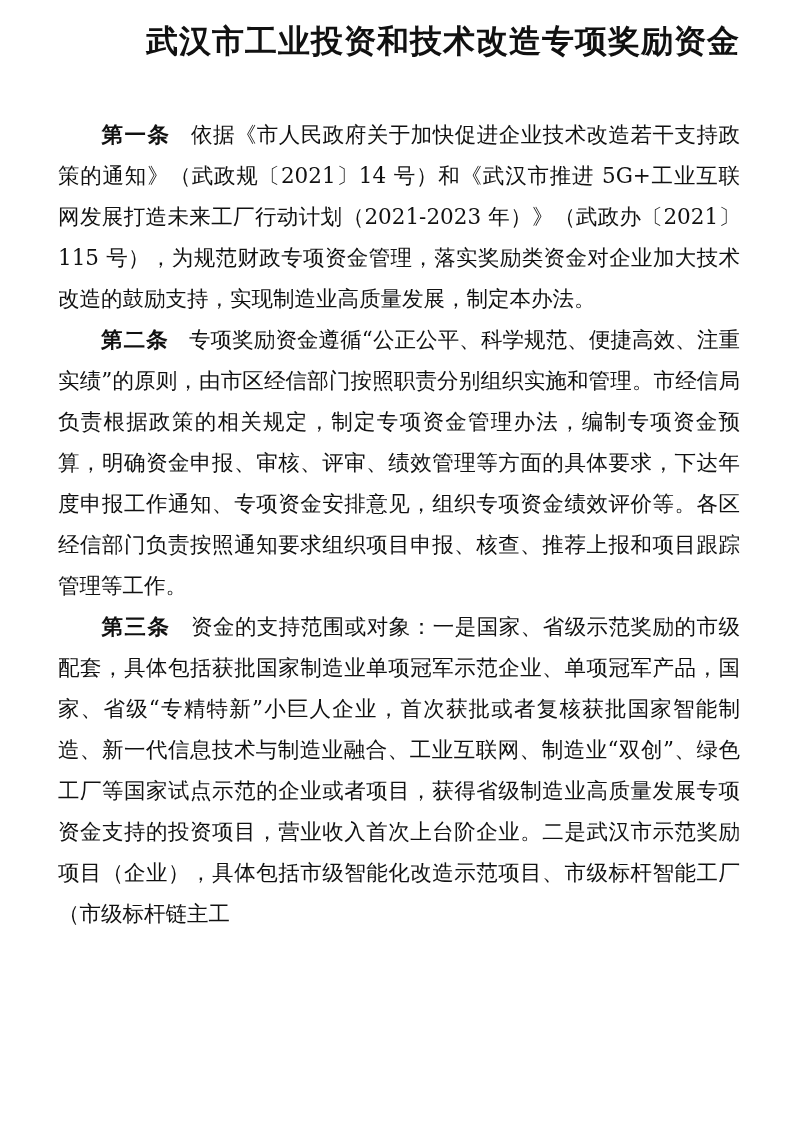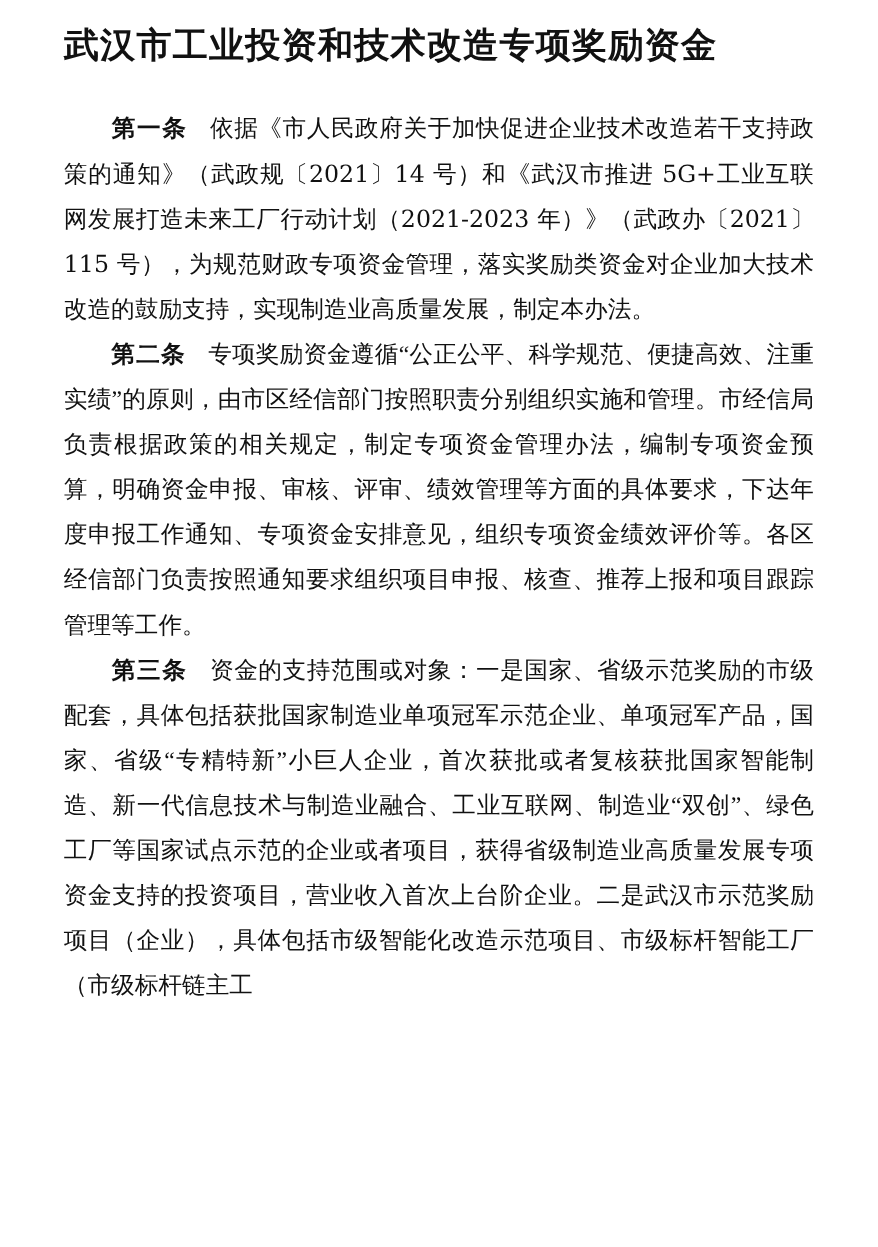--- a/index.html
+++ b/index.html
@@ -15,46 +15,45 @@
     overflow: hidden;
   }
   .page {
     width: 798px;
     height: 1134px;
     box-sizing: border-box;
     padding: 10px 58px 0 58px;
     position: relative;
   }
   .doc-title {
-    text-align: left;
+    text-align: right;
     font-size: 32px;
     line-height: 46px;
     font-weight: bold;
     letter-spacing: 1px;
     margin: 8px 0 0 0;
     font-family: "DejaVu Serif", "Liberation Serif", serif;
   }
   .doc-title .line {
     display: block;
   }
   .body-block {
-    margin-top: 33px;
+    margin-top: 50px;
   }
   p.para {
     margin: 0 0 0 0;
     font-size: 21.5px;
     line-height: 41px;
     text-align: justify;
     text-justify: inter-ideograph;
     text-indent: 0;
     font-family: "DejaVu Serif", "Liberation Serif", serif;
   }
   p.para + p.para {
     margin-top: 0px;
-    font-family: Liberation Serif, serif;
   }
   .indent {
     display: inline-block;
     width: 43px;
   }
   .art-label {
     font-weight: bold;
     letter-spacing: 1px;
   }
   .gap {

